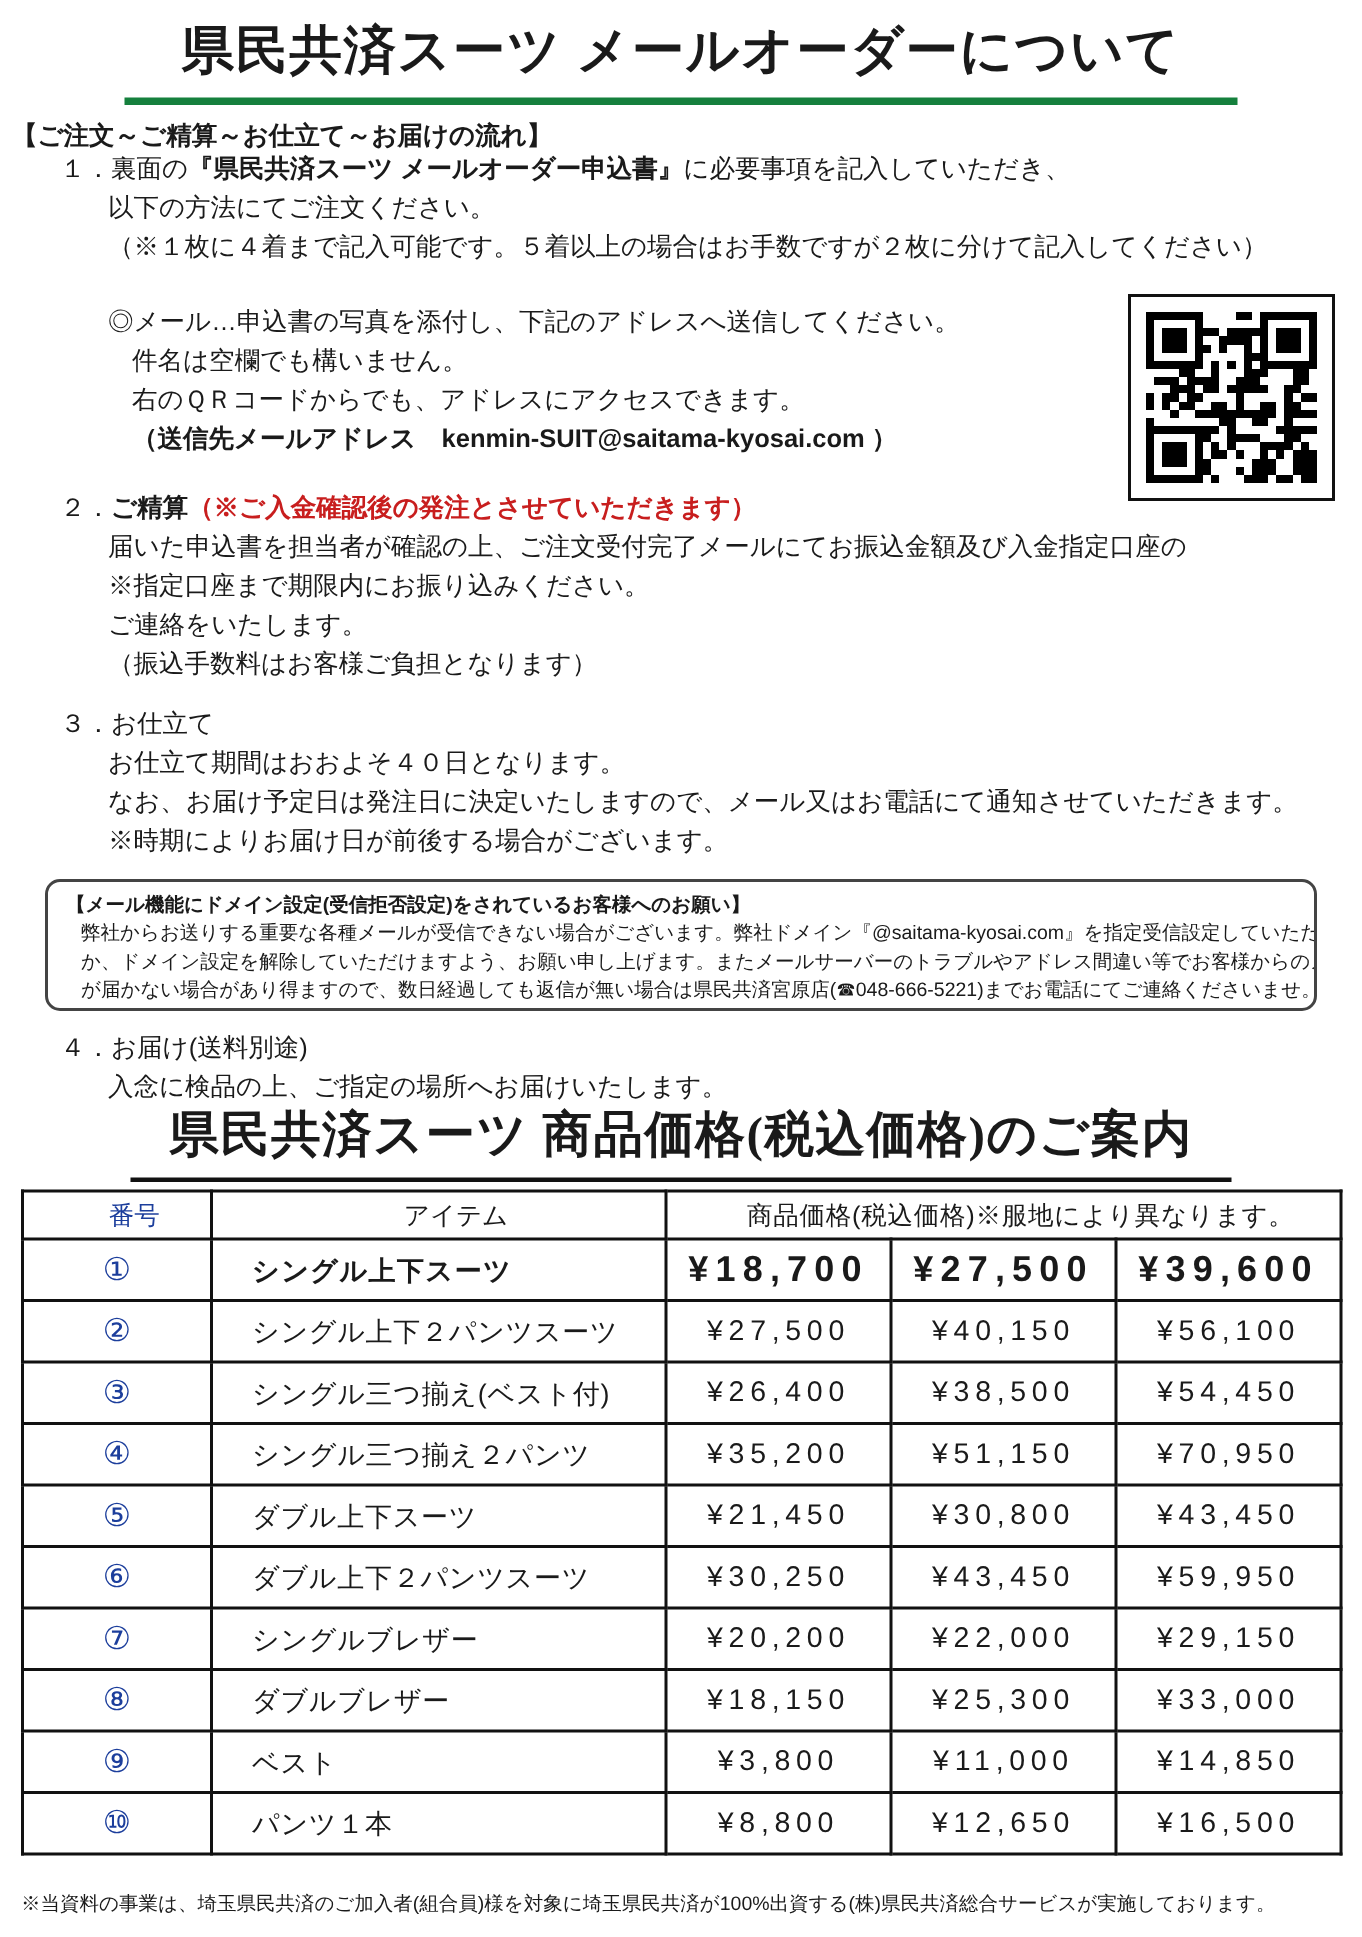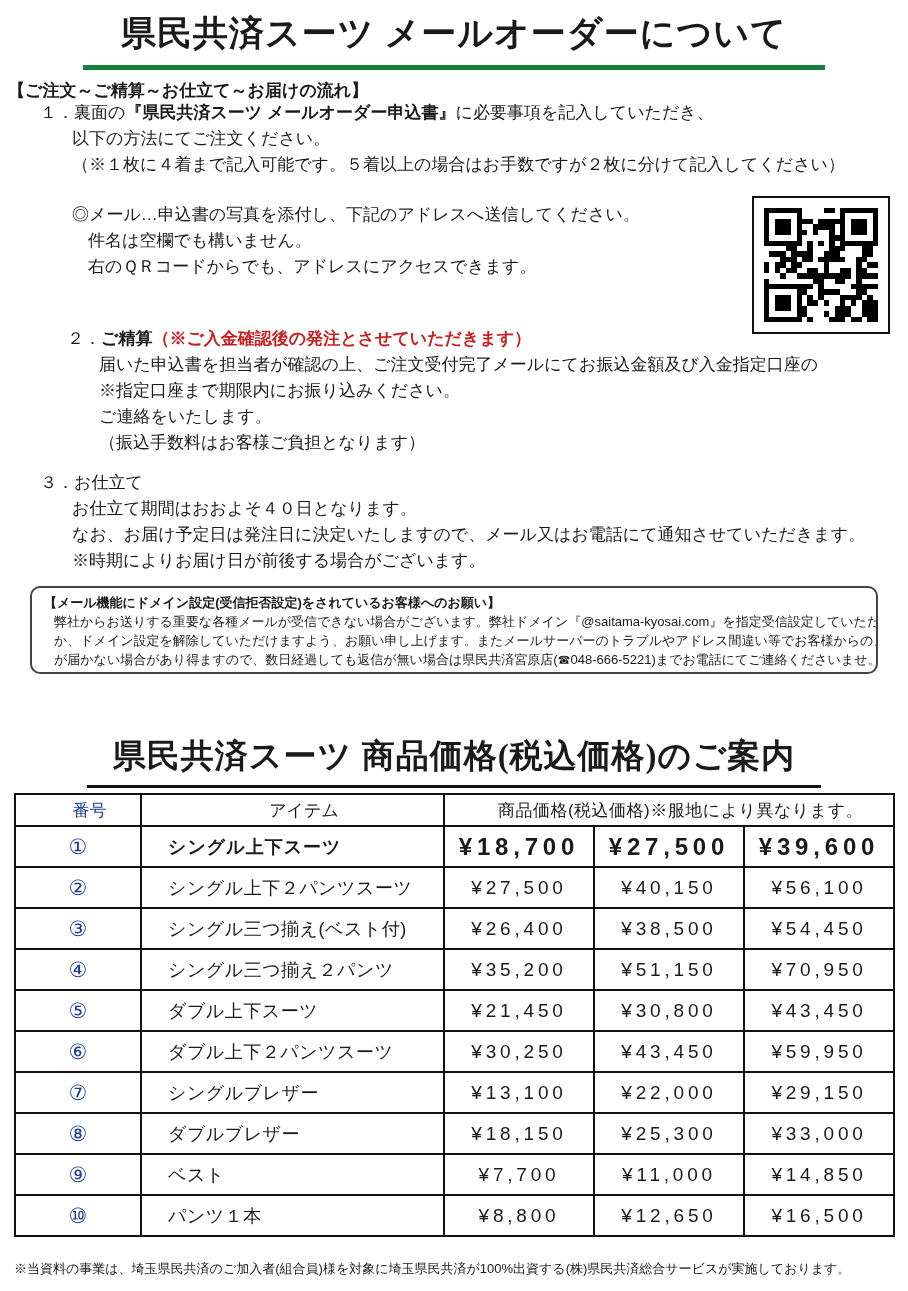--- a/index.html
+++ b/index.html
@@ -17,21 +17,21 @@
   
   .blk { position:absolute; font-size:17px; line-height:26px; white-space:nowrap; }
   .flow-head { left:8px; top:78px; font-weight:bold; }
   .ind1 { padding-left:32px; }
   .b { font-weight:bold; }
   .red { color:#c81e1e; font-family:"Liberation Serif","DejaVu Serif",serif; font-weight:bold; }
 
   .sec1 { left:40px; top:100px; }
   .mail { left:72px; top:202px; }
   .mail .ind { padding-left:16px; }
-  .sec2 { left:40px; top:326px;margin-left:27px; }
+  .sec2 { left:40px; top:326px; }
   .sec3 { left:40px; top:470px; }
   .sec4 { left:40px; top:686px; }
 
   
   .qr-box { position:absolute; left:752px; top:196px; width:138px; height:138px; border:2px solid #111; background:#fff; padding:10px; }
   .qr-box svg { width:114px; height:114px; display:block; }
 
   
   .notice { position:absolute; left:30px; top:586px; width:848px; height:88px; border:2px solid #444; border-radius:10px; padding:5px 12px; font-size:13px; line-height:19px; white-space:nowrap; overflow:hidden; }
   .notice .nt { font-weight:bold; }
@@ -69,20 +69,21 @@
   <div class="blk sec1">
     <div><span>１．</span><span>裏面の</span><span class="b">『県民共済スーツ メールオーダー申込書』</span><span>に必要事項を記入していただき、</span></div>
     <div class="ind1">以下の方法にてご注文ください。</div>
     <div class="ind1">（※１枚に４着まで記入可能です。５着以上の場合はお手数ですが２枚に分けて記入してください）</div>
   </div>
 
   <div class="blk mail">
     <div>◎メール…申込書の写真を添付し、下記のアドレスへ送信してください。</div>
     <div class="ind">件名は空欄でも構いません。</div>
     <div class="ind">右のＱＲコードからでも、アドレスにアクセスできます。</div>
+    <div class="ind b">（送信先メールアドレス　kenmin-SUIT@saitama-kyosai.com ）</div>
   </div>
 
   <div class="qr-box">
     <svg id="qr-svg" viewBox="0 0 21 21" shape-rendering="crispEdges" fill="#000">
         <rect x="0" y="0" width="1" height="1"></rect>
         <rect x="1" y="0" width="1" height="1"></rect>
         <rect x="2" y="0" width="1" height="1"></rect>
         <rect x="3" y="0" width="1" height="1"></rect>
         <rect x="4" y="0" width="1" height="1"></rect>
         <rect x="5" y="0" width="1" height="1"></rect>
@@ -343,20 +344,24 @@
     <div class="ind1">※時期によりお届け日が前後する場合がございます。</div>
   </div>
 
   <div class="notice">
     <div class="nt">【メール機能にドメイン設定(受信拒否設定)をされているお客様へのお願い】</div>
     <div class="nl">弊社からお送りする重要な各種メールが受信できない場合がございます。弊社ドメイン『@saitama-kyosai.com』を指定受信設定していただく</div>
     <div class="nl">か、ドメイン設定を解除していただけますよう、お願い申し上げます。またメールサーバーのトラブルやアドレス間違い等でお客様からのメール</div>
     <div class="nl">が届かない場合があり得ますので、数日経過しても返信が無い場合は県民共済宮原店(☎048-666-5221)までお電話にてご連絡くださいませ。</div>
   </div>
 
+  <div class="blk sec4">
+    <div><span>４．</span><span>お届け(送料別途)</span></div>
+    <div class="ind1">入念に検品の上、ご指定の場所へお届けいたします。</div>
+  </div>
 
   <div class="title-wrap title2">
     <span class="t">県民共済スーツ 商品価格(税込価格)のご案内</span>
   </div>
 
   <table class="price">
     <colgroup>
         <col class="c1">
         <col class="c2">
         <col class="c3">
@@ -407,35 +412,35 @@
     <tr>
       <td class="c-num">⑥</td>
       <td class="c-item">ダブル上下２パンツスーツ</td>
       <td class="c-price">¥30,250</td>
       <td class="c-price">¥43,450</td>
       <td class="c-price">¥59,950</td>
     </tr>
     <tr>
       <td class="c-num">⑦</td>
       <td class="c-item">シングルブレザー</td>
-      <td class="c-price">¥13,100</td>
+      <td class="c-price">¥20,200</td>
       <td class="c-price">¥22,000</td>
       <td class="c-price">¥29,150</td>
     </tr>
     <tr>
       <td class="c-num">⑧</td>
       <td class="c-item">ダブルブレザー</td>
       <td class="c-price">¥18,150</td>
       <td class="c-price">¥25,300</td>
       <td class="c-price">¥33,000</td>
     </tr>
     <tr>
       <td class="c-num">⑨</td>
       <td class="c-item">ベスト</td>
-      <td class="c-price">¥7,700</td>
+      <td class="c-price">¥3,800</td>
       <td class="c-price">¥11,000</td>
       <td class="c-price">¥14,850</td>
     </tr>
     <tr>
       <td class="c-num">⑩</td>
       <td class="c-item">パンツ１本</td>
       <td class="c-price">¥8,800</td>
       <td class="c-price">¥12,650</td>
       <td class="c-price">¥16,500</td>
     </tr>

